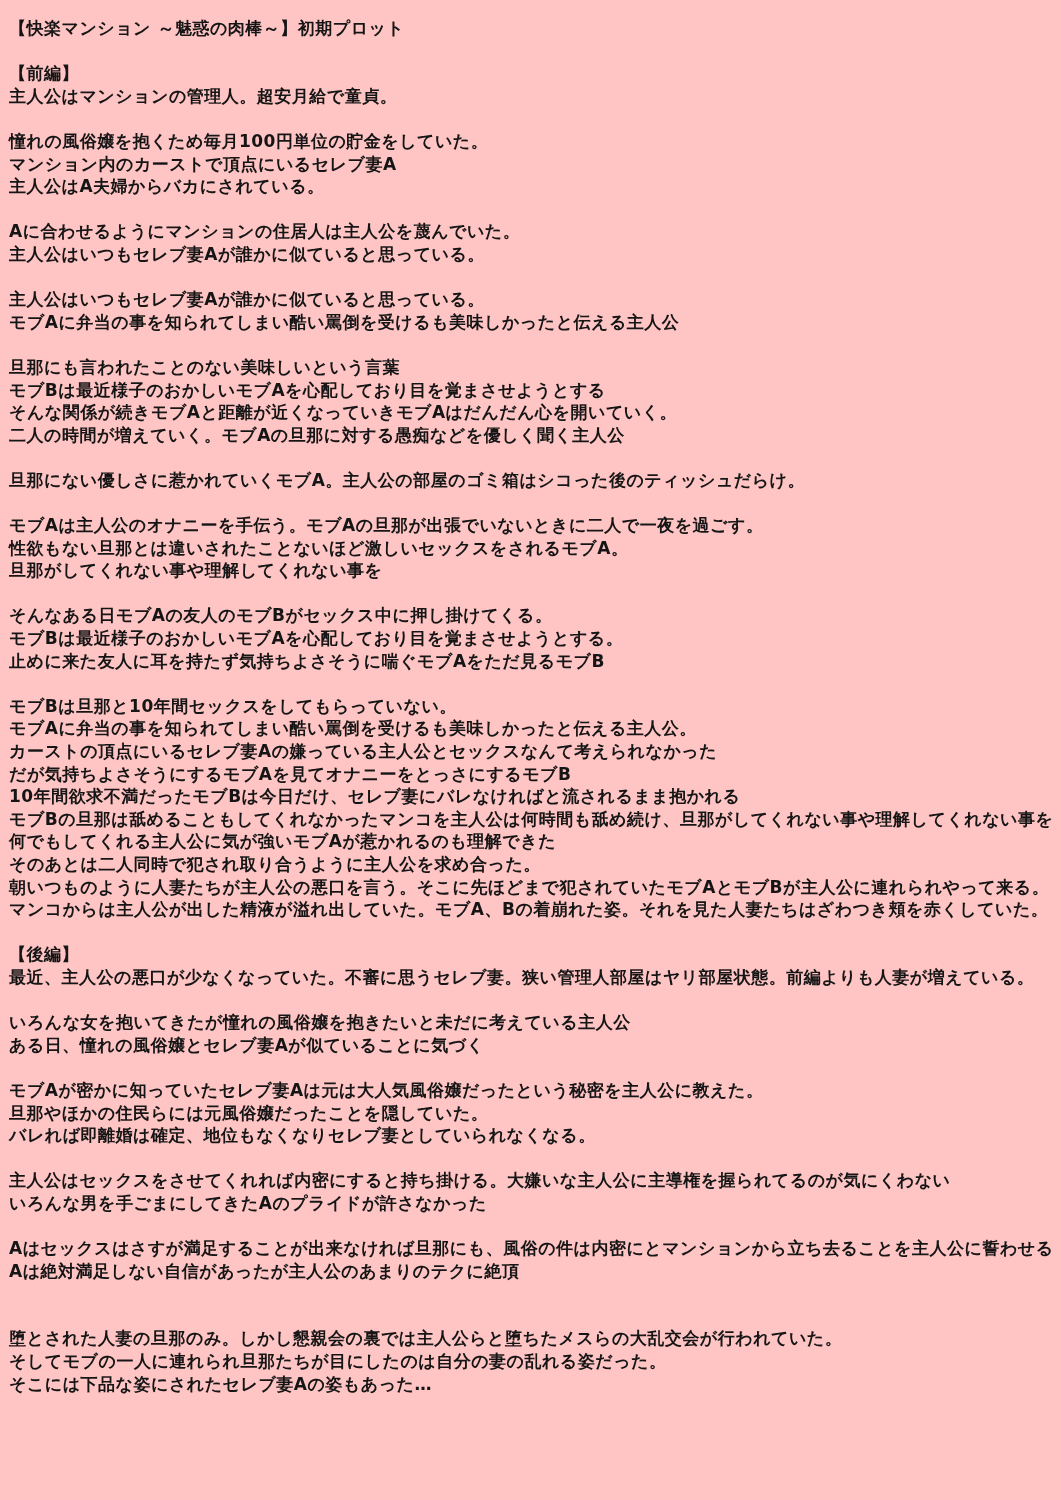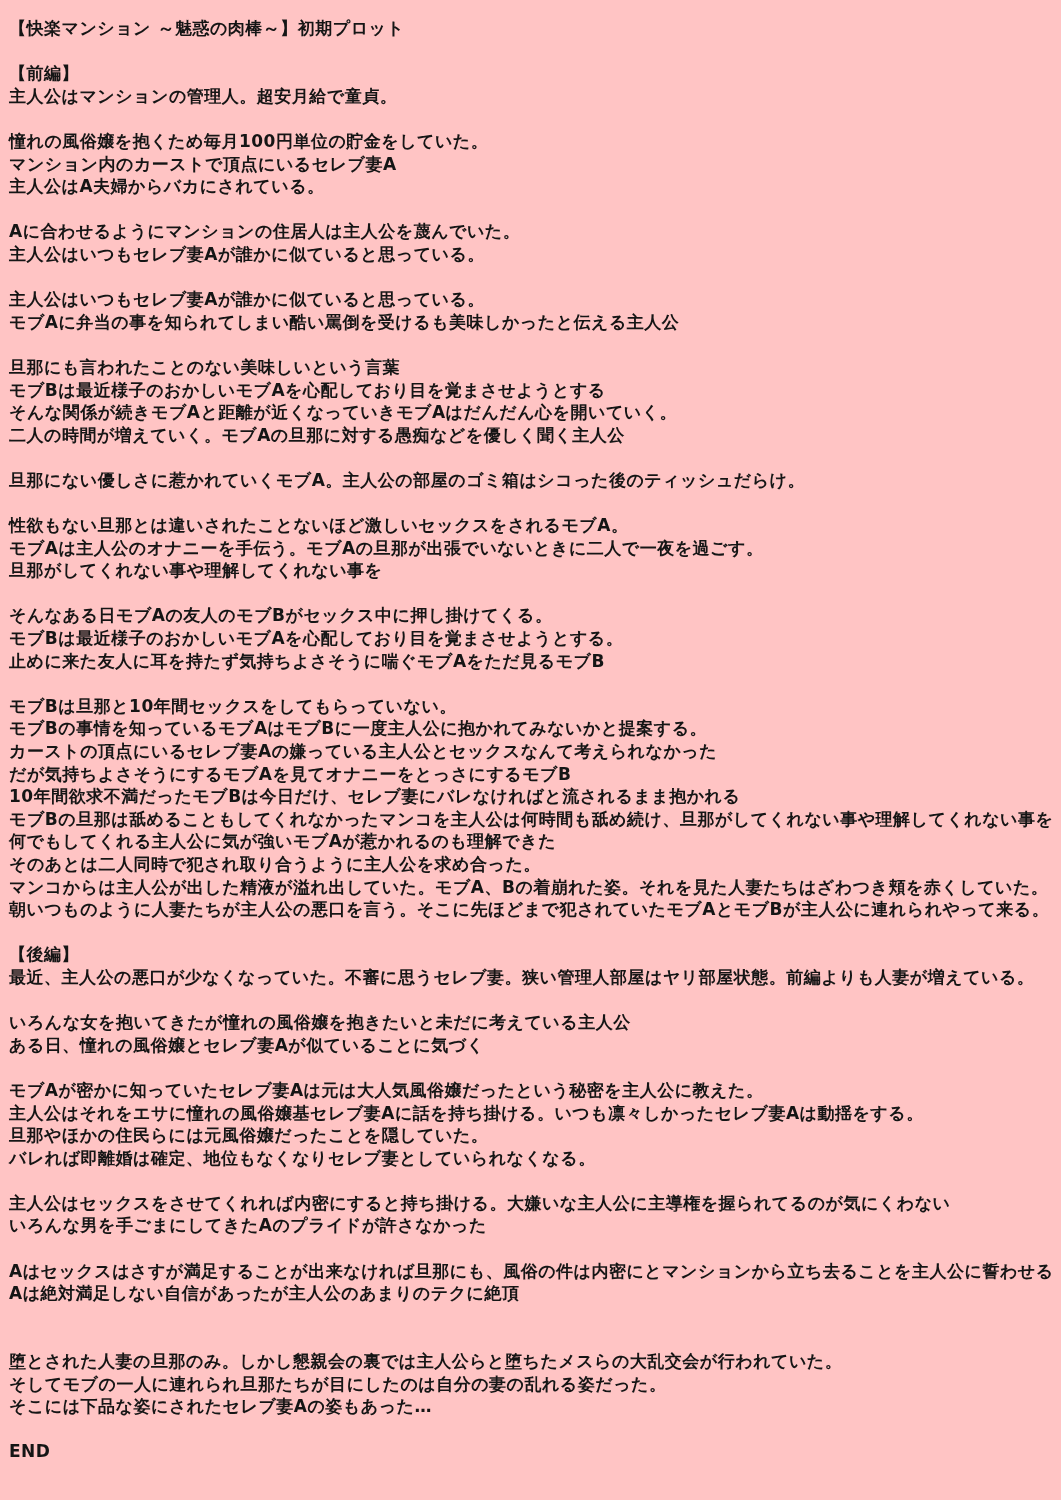--- a/index.html
+++ b/index.html
@@ -45,56 +45,54 @@
       <div class="line">主人公はいつもセレブ妻Aが誰かに似ていると思っている。</div>
       <div class="line">モブAに弁当の事を知られてしまい酷い罵倒を受けるも美味しかったと伝える主人公</div>
       <div class="line">&nbsp;</div>
       <div class="line">旦那にも言われたことのない美味しいという言葉</div>
       <div class="line">モブBは最近様子のおかしいモブAを心配しており目を覚まさせようとする</div>
       <div class="line">そんな関係が続きモブAと距離が近くなっていきモブAはだんだん心を開いていく。</div>
       <div class="line">二人の時間が増えていく。モブAの旦那に対する愚痴などを優しく聞く主人公</div>
       <div class="line">&nbsp;</div>
       <div class="line">旦那にない優しさに惹かれていくモブA。主人公の部屋のゴミ箱はシコった後のティッシュだらけ。</div>
       <div class="line">&nbsp;</div>
+      <div class="line">モブAは主人公のオナニーを手伝う。モブAの旦那が出張でいないときに二人で一夜を過ごす。</div>
       <div class="line">性欲もない旦那とは違いされたことないほど激しいセックスをされるモブA。</div>
-      <div class="line">モブAは主人公のオナニーを手伝う。モブAの旦那が出張でいないときに二人で一夜を過ごす。</div>
       <div class="line">旦那がしてくれない事や理解してくれない事を</div>
       <div class="line">&nbsp;</div>
       <div class="line">そんなある日モブAの友人のモブBがセックス中に押し掛けてくる。</div>
       <div class="line">モブBは最近様子のおかしいモブAを心配しており目を覚まさせようとする。</div>
       <div class="line">止めに来た友人に耳を持たず気持ちよさそうに喘ぐモブAをただ見るモブB</div>
       <div class="line">&nbsp;</div>
       <div class="line">モブBは旦那と10年間セックスをしてもらっていない。</div>
-      <div class="line">モブBの事情を知っているモブAはモブBに一度主人公に抱かれてみないかと提案する。</div>
+      <div class="line">モブAに弁当の事を知られてしまい酷い罵倒を受けるも美味しかったと伝える主人公。</div>
       <div class="line">カーストの頂点にいるセレブ妻Aの嫌っている主人公とセックスなんて考えられなかった</div>
       <div class="line">だが気持ちよさそうにするモブAを見てオナニーをとっさにするモブB</div>
       <div class="line">10年間欲求不満だったモブBは今日だけ、セレブ妻にバレなければと流されるまま抱かれる</div>
       <div class="line">モブBの旦那は舐めることもしてくれなかったマンコを主人公は何時間も舐め続け、旦那がしてくれない事や理解してくれない事を</div>
       <div class="line">何でもしてくれる主人公に気が強いモブAが惹かれるのも理解できた</div>
       <div class="line">そのあとは二人同時で犯され取り合うように主人公を求め合った。</div>
+      <div class="line">朝いつものように人妻たちが主人公の悪口を言う。そこに先ほどまで犯されていたモブAとモブBが主人公に連れられやって来る。</div>
       <div class="line">マンコからは主人公が出した精液が溢れ出していた。モブA、Bの着崩れた姿。それを見た人妻たちはざわつき頬を赤くしていた。</div>
-      <div class="line">朝いつものように人妻たちが主人公の悪口を言う。そこに先ほどまで犯されていたモブAとモブBが主人公に連れられやって来る。</div>
       <div class="line">&nbsp;</div>
       <div class="line">【後編】</div>
       <div class="line">最近、主人公の悪口が少なくなっていた。不審に思うセレブ妻。狭い管理人部屋はヤリ部屋状態。前編よりも人妻が増えている。</div>
       <div class="line">&nbsp;</div>
       <div class="line">いろんな女を抱いてきたが憧れの風俗嬢を抱きたいと未だに考えている主人公</div>
       <div class="line">ある日、憧れの風俗嬢とセレブ妻Aが似ていることに気づく</div>
       <div class="line">&nbsp;</div>
       <div class="line">モブAが密かに知っていたセレブ妻Aは元は大人気風俗嬢だったという秘密を主人公に教えた。</div>
-      <div class="line">主人公はそれをエサに憧れの風俗嬢基セレブ妻Aに話を持ち掛ける。いつも凛々しかったセレブ妻Aは動揺をする。</div>
       <div class="line">旦那やほかの住民らには元風俗嬢だったことを隠していた。</div>
       <div class="line">バレれば即離婚は確定、地位もなくなりセレブ妻としていられなくなる。</div>
       <div class="line">&nbsp;</div>
       <div class="line">主人公はセックスをさせてくれれば内密にすると持ち掛ける。大嫌いな主人公に主導権を握られてるのが気にくわない</div>
       <div class="line">いろんな男を手ごまにしてきたAのプライドが許さなかった</div>
       <div class="line">&nbsp;</div>
       <div class="line">Aはセックスはさすが満足することが出来なければ旦那にも、風俗の件は内密にとマンションから立ち去ることを主人公に誓わせる</div>
       <div class="line">Aは絶対満足しない自信があったが主人公のあまりのテクに絶頂</div>
       <div class="line">&nbsp;</div>
       <div class="line">&nbsp;</div>
       <div class="line">堕とされた人妻の旦那のみ。しかし懇親会の裏では主人公らと堕ちたメスらの大乱交会が行われていた。</div>
       <div class="line">そしてモブの一人に連れられ旦那たちが目にしたのは自分の妻の乱れる姿だった。</div>
       <div class="line">そこには下品な姿にされたセレブ妻Aの姿もあった…</div>
       <div class="line">&nbsp;</div>
-      <div class="line">END</div>
     </div>
 </div>
 
 </body></html>

